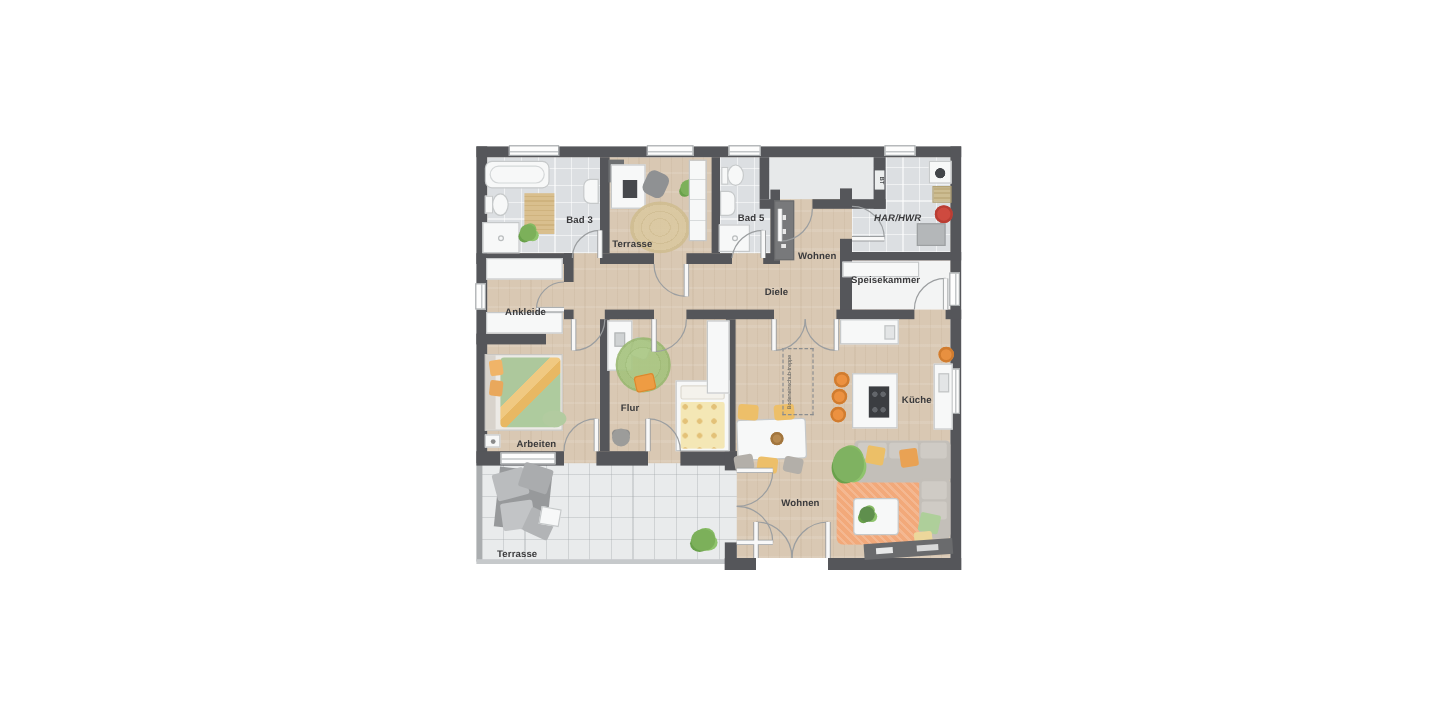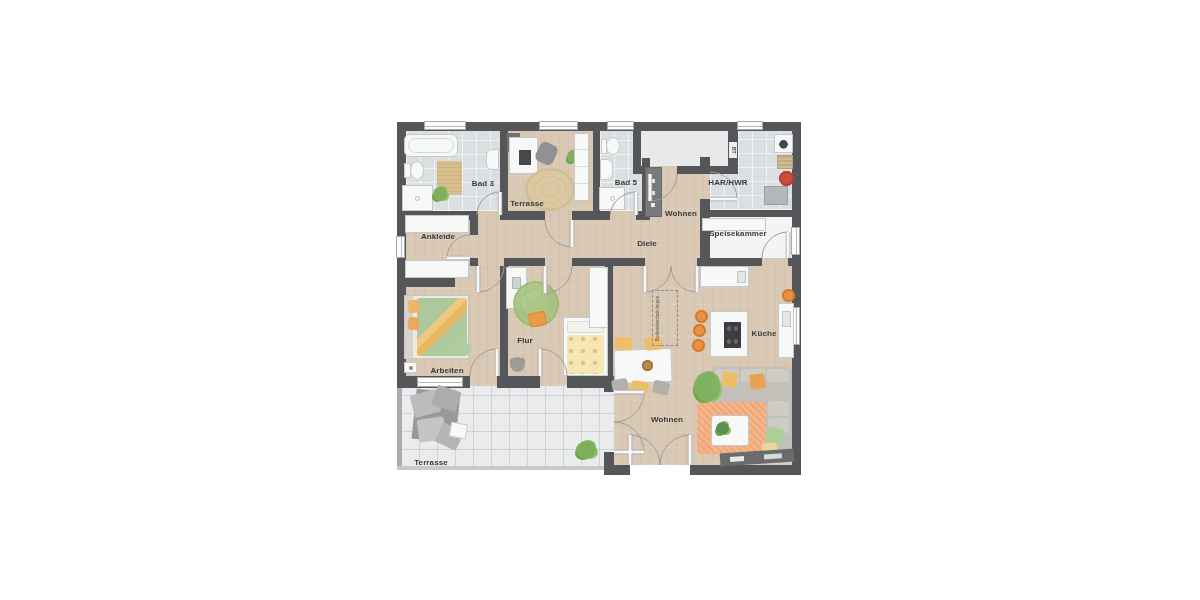--- a/index.html
+++ b/index.html
@@ -294,23 +294,23 @@
         <path d="M630 465 L630 435"></path>
         <path d="M690 465 L690 435"></path>
       <path d="M614 392 L644 392"></path>
         <path d="M614 452 L644 452"></path>
     </g>
   </svg>
 
   <span class="room-label" style="left:483px;top:183px;">Bad 3</span>
   <span class="room-label" style="left:527px;top:203px;">Terrasse</span>
   <span class="room-label" style="left:626px;top:182px;">Bad 5</span>
-  <span class="room-label" style="left:728px;top:182px;">HAR/HWR</span>
+  <span class="room-label" style="left:748px;top:182px;font-style:italic;">HAR/HWR</span>
   <span class="room-label" style="left:681px;top:213px;">Wohnen</span>
-  <span class="room-label" style="left:438px;top:236px;text-align:center;">Ankleide</span>
+  <span class="room-label" style="left:438px;top:260px;text-align:center;">Ankleide</span>
   <span class="room-label" style="left:647px;top:243px;">Diele</span>
   <span class="room-label" style="left:738px;top:233px;">Speisekammer</span>
   <span class="room-label" style="left:447px;top:370px;">Arbeiten</span>
   <span class="room-label" style="left:525px;top:340px;">Flur</span>
   <span class="room-label" style="left:764px;top:333px;">Küche</span>
   <span class="room-label" style="left:667px;top:419px;">Wohnen</span>
   <span class="room-label" style="left:431px;top:462px;">Terrasse</span>
 
 </div>
 

